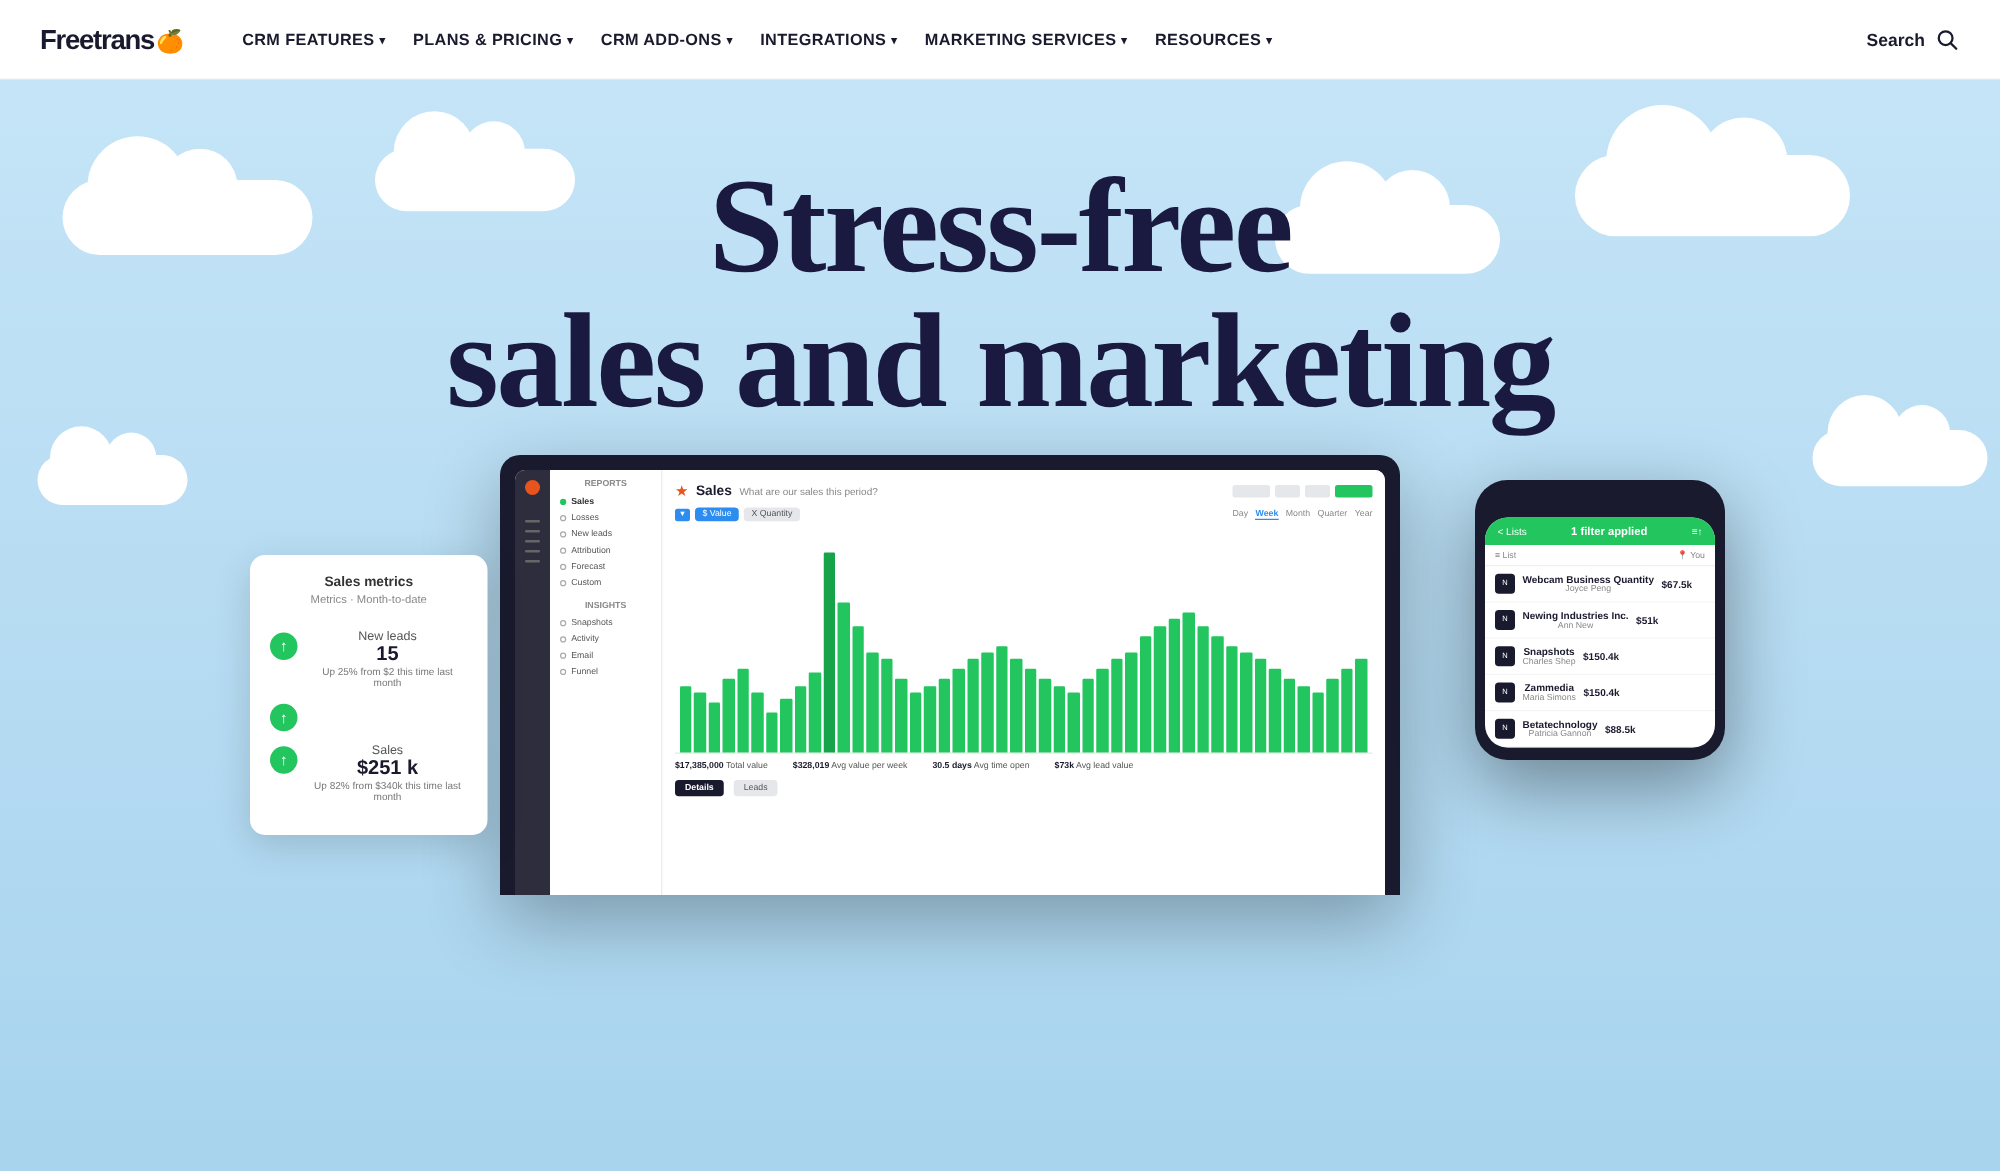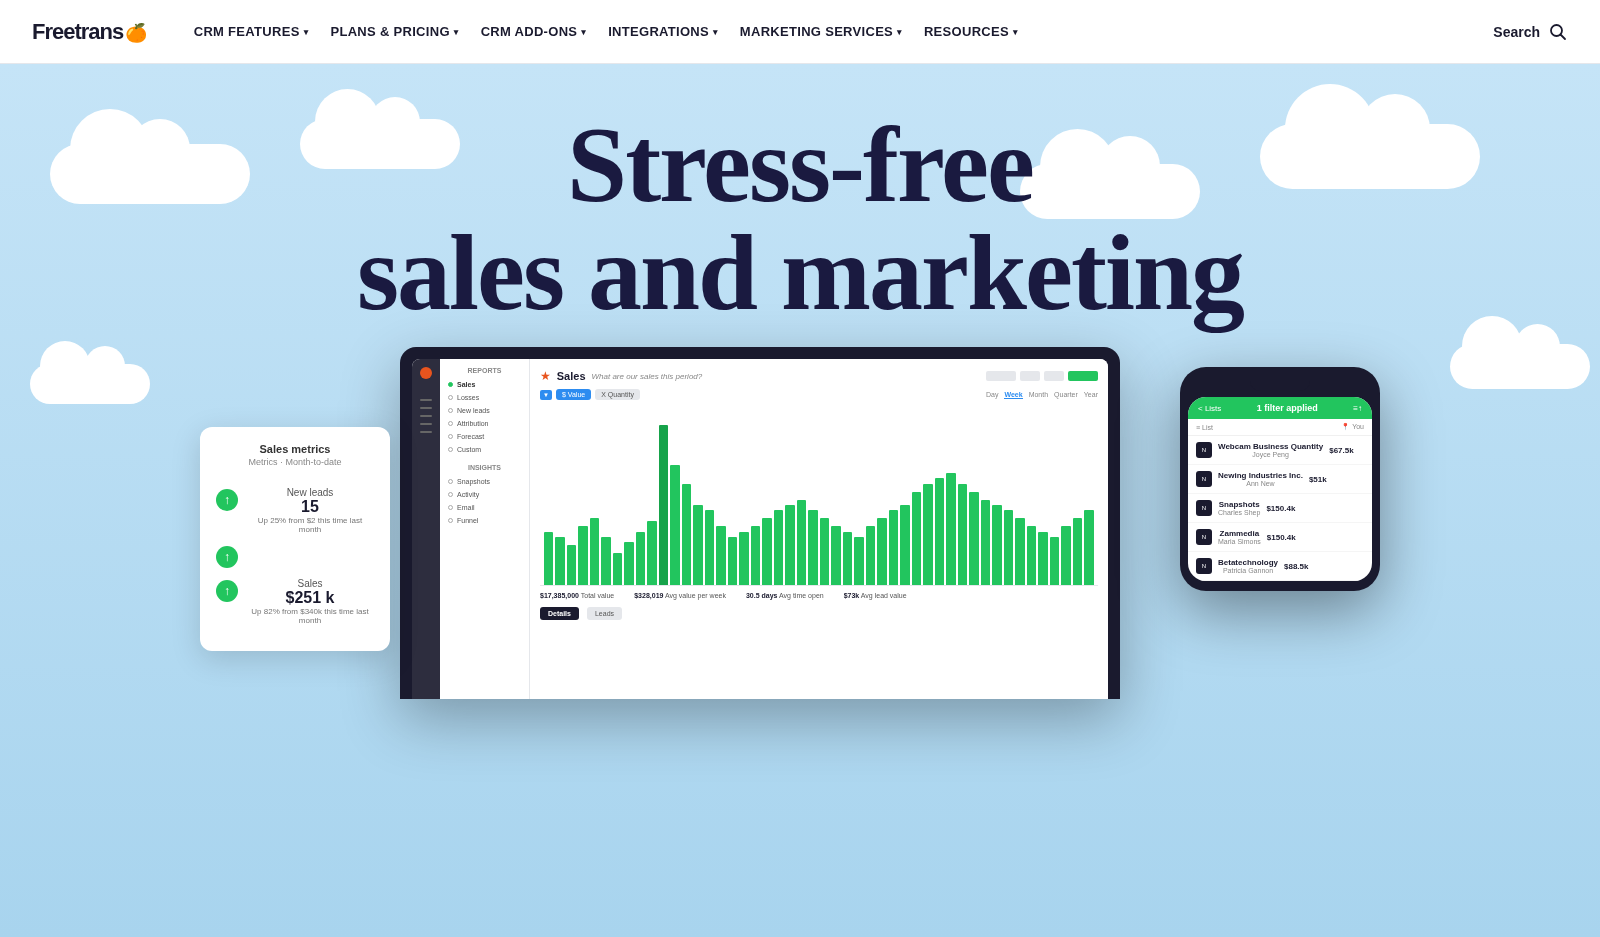--- a/index.html
+++ b/index.html
@@ -110,21 +110,21 @@
     .cloud-5::after { width: 45px; height: 45px; top: -20px; left: 65px; }
 
     .cloud-6 { width: 120px; height: 40px; top: 300px; left: 30px; }
     .cloud-6::before { width: 50px; height: 50px; top: -23px; left: 10px; }
     .cloud-6::after { width: 40px; height: 40px; top: -18px; left: 55px; }
 
     .hero-content {
       position: relative;
       z-index: 2;
       text-align: center;
-      padding-top: 47px;
+      padding-top: 64px;
       max-width: 1000px;
     }
 
     .hero-title {
       font-size: 108px;
       font-weight: 900;
       color: #1a1a40;
       line-height: 1.0;
       font-family: Georgia, 'Times New Roman', serif;
       letter-spacing: -2px;
@@ -298,21 +298,20 @@
       font-size: 12px;
     }
     .chart-title {
       font-size: 11px;
       font-weight: 700;
       color: #1a1a2e;
     }
     .chart-subtitle {
       font-size: 8px;
       color: #888;
-      font-style: italic;
     }
     .chart-controls {
       display: flex;
       align-items: center;
       gap: 4px;
       margin-bottom: 6px;
     }
     .chart-toggle {
       background: #e5e7eb;
       border-radius: 3px;

